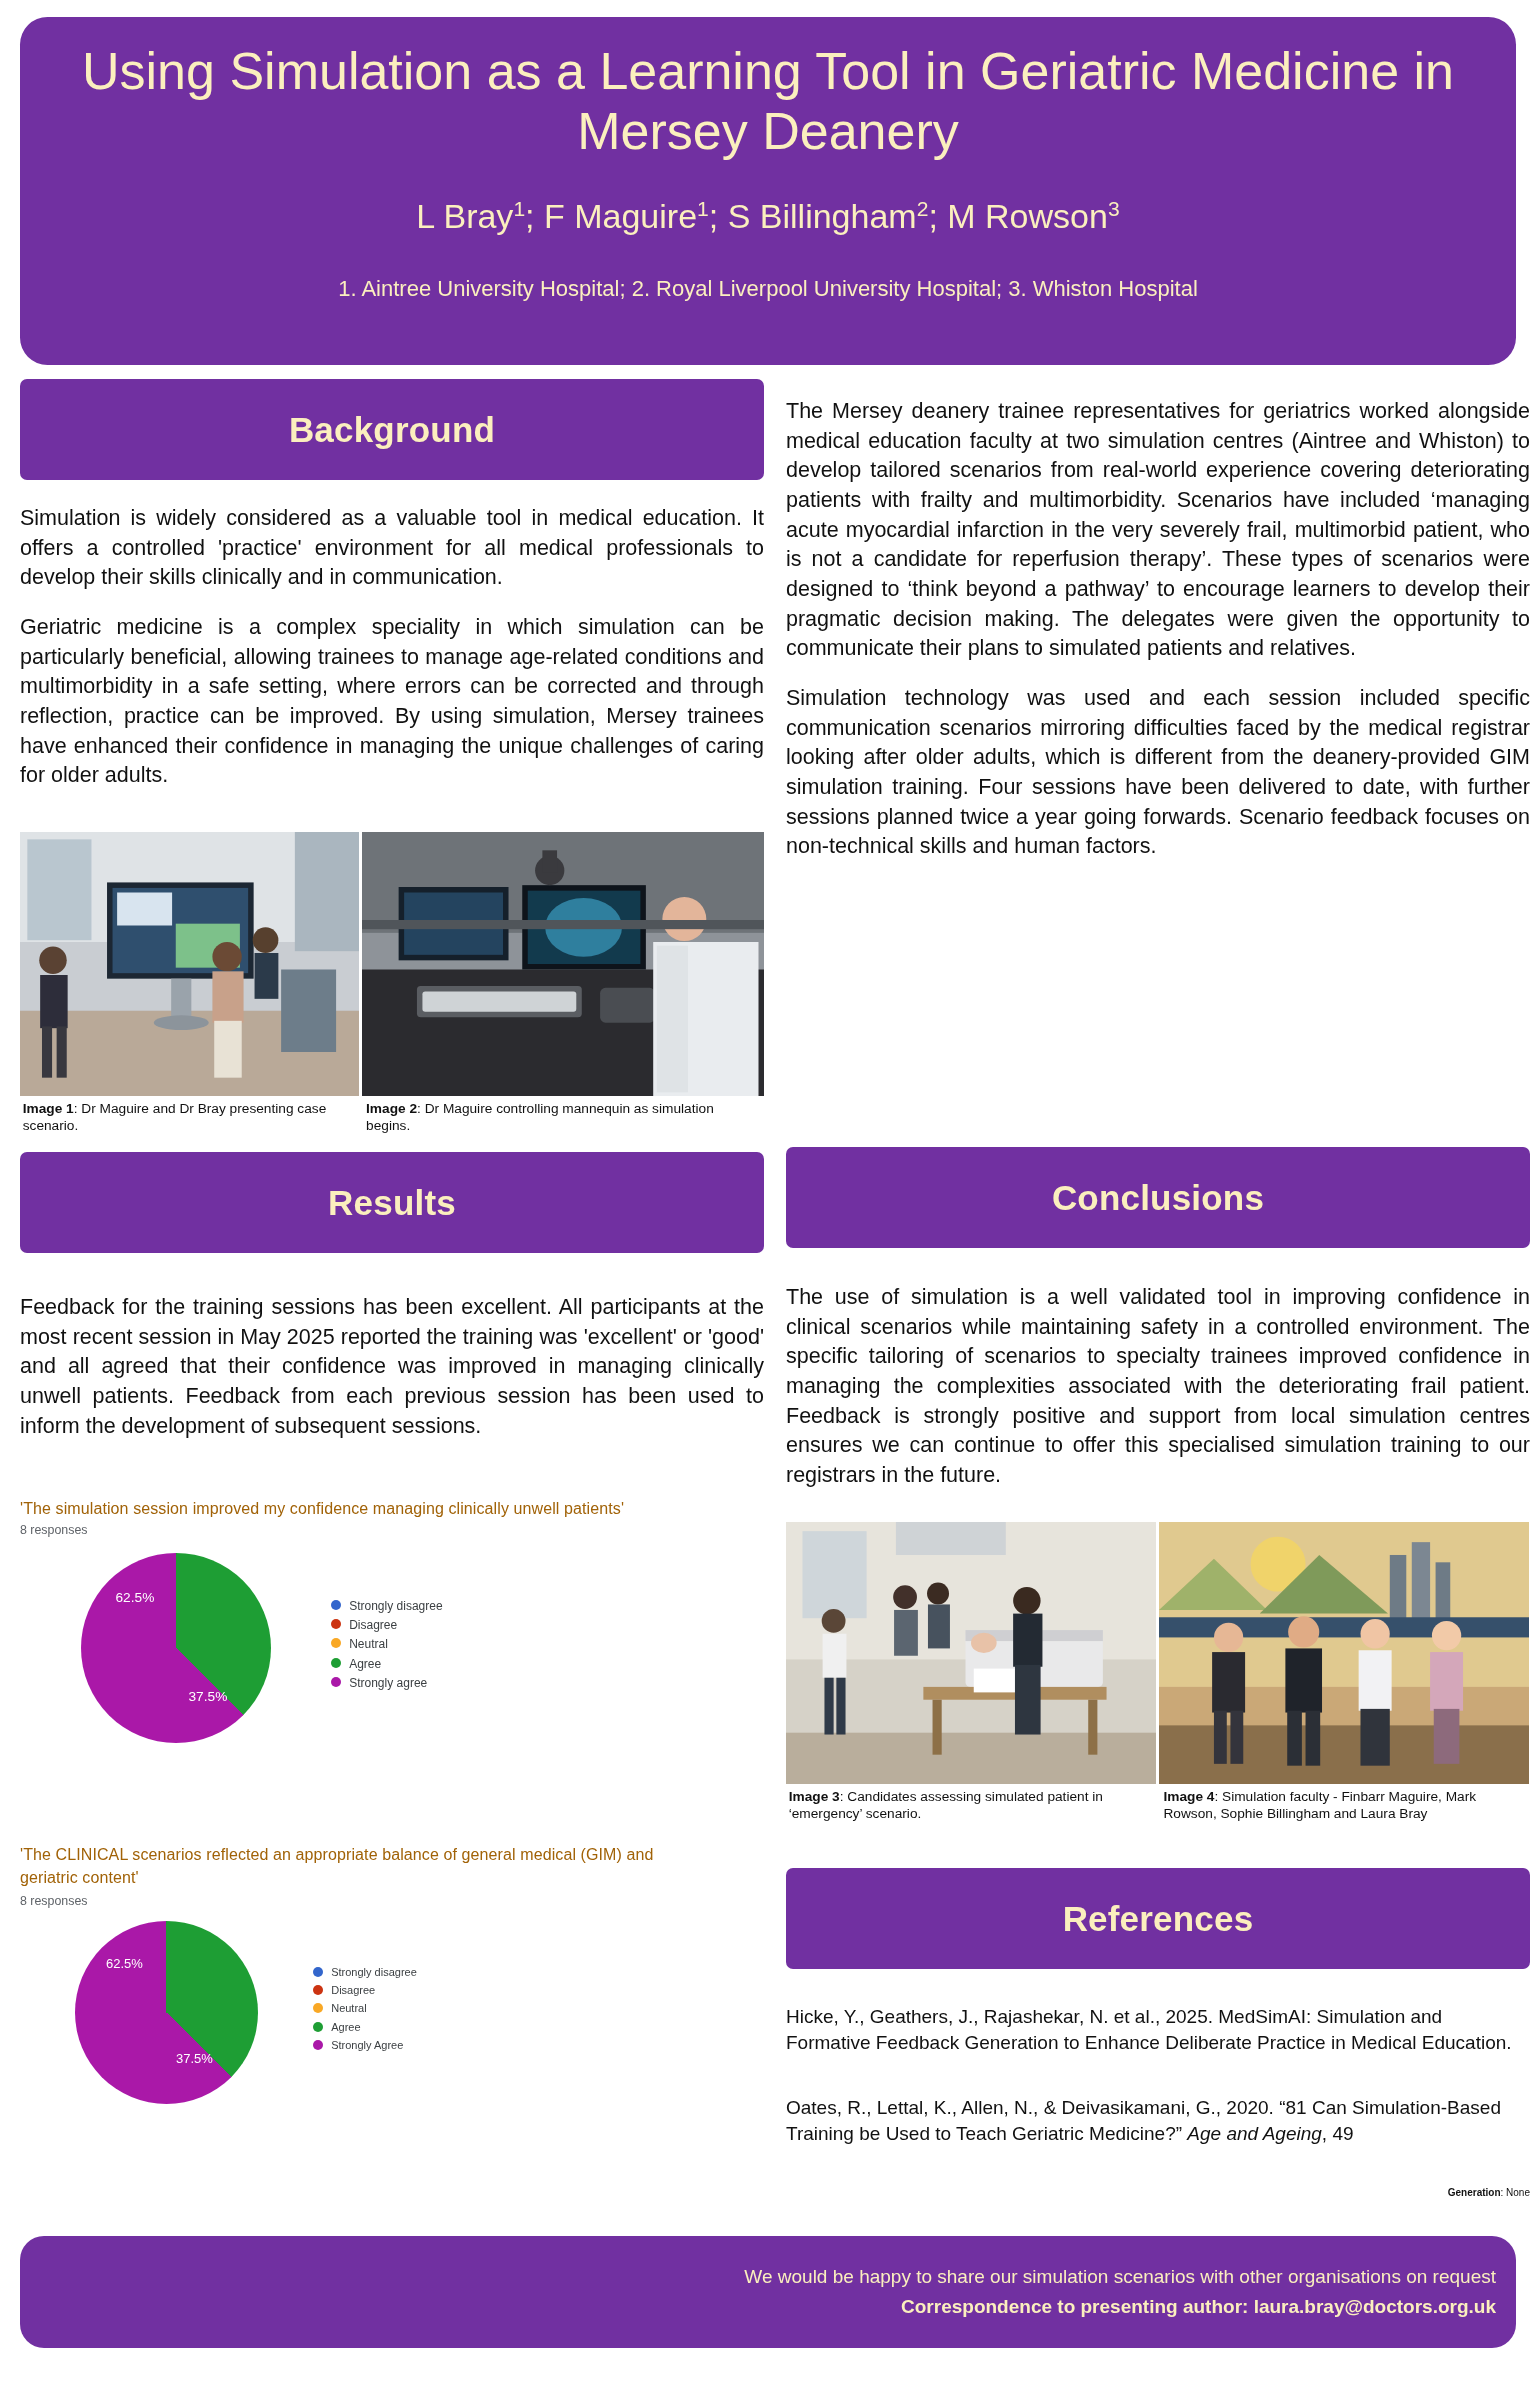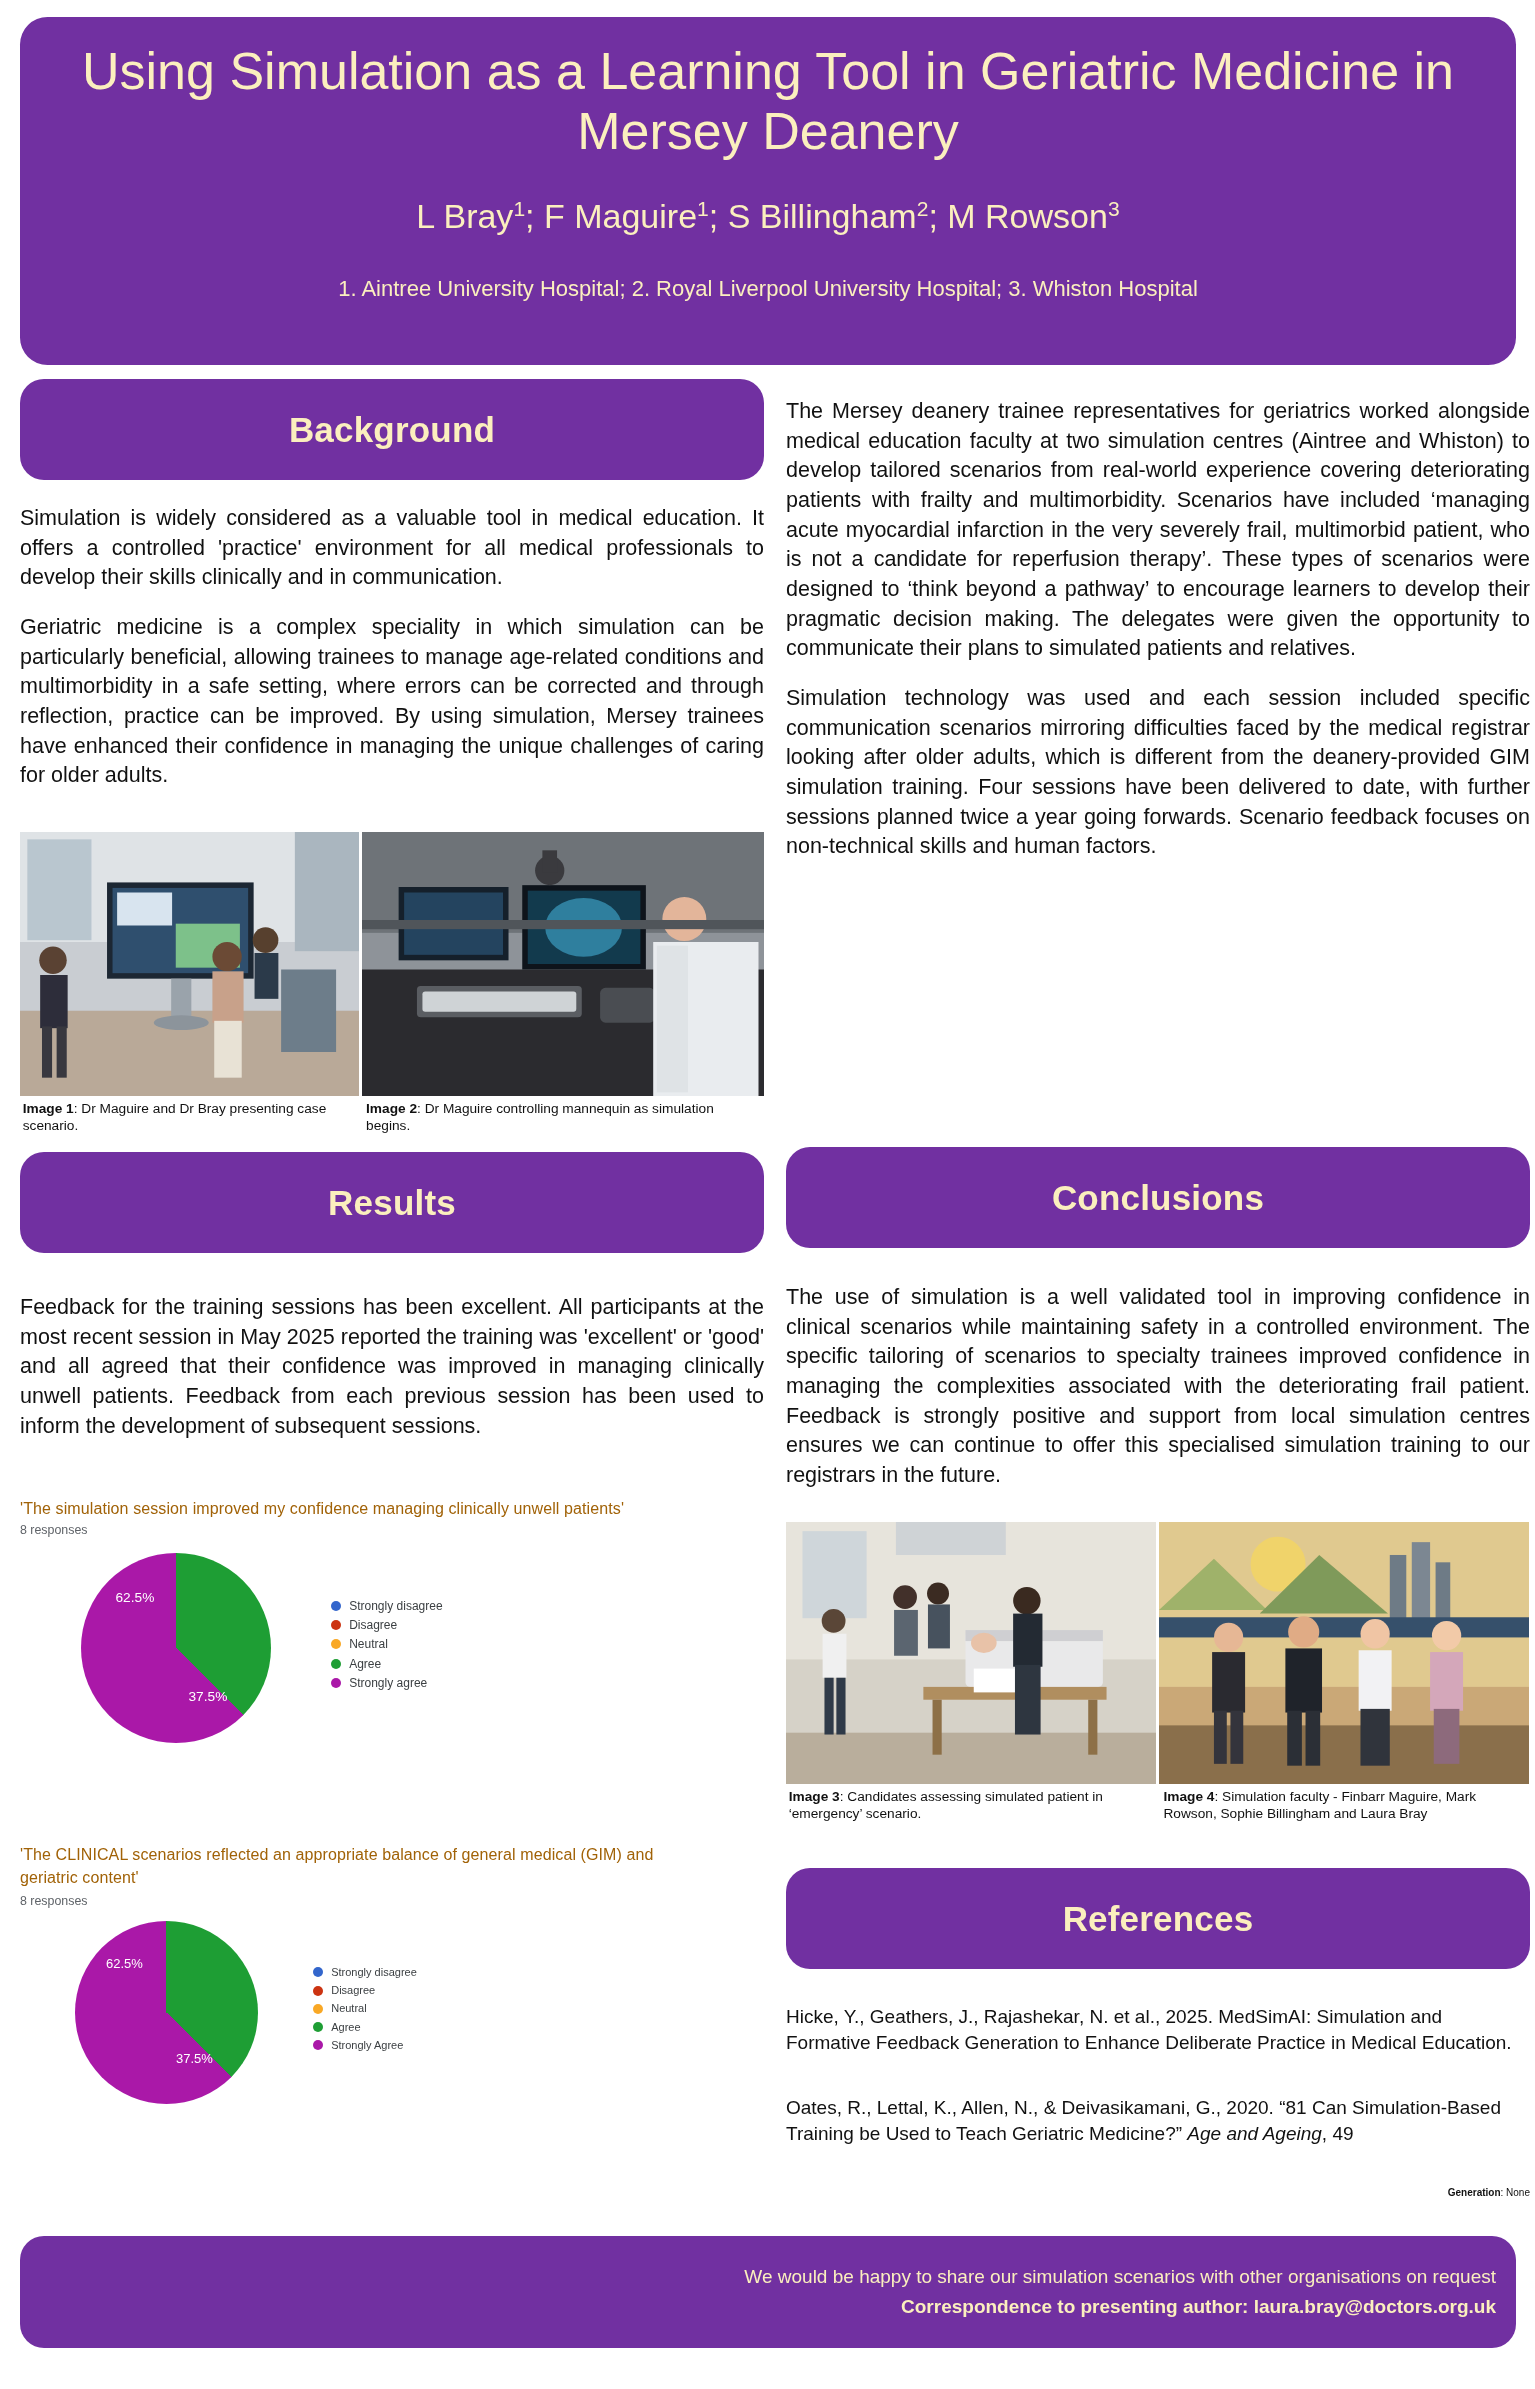--- a/index.html
+++ b/index.html
@@ -9,21 +9,21 @@
     background:#ffffff;
     font-family:"Liberation Sans", sans-serif;
     color:#000;
     position:relative;
     overflow:hidden;
   }
 
   
   .band {
     background:#7130A1;
-    border-radius:24px;
+    border-radius:7px;
     color:#FBEFBE;
     display:flex;
     align-items:center;
     justify-content:center;
     text-align:center;
   }
   .sec-head {
     height:101px;
     font-size:35px;
     font-weight:bold;
@@ -76,21 +76,21 @@
   .pie {
     border-radius:50%;
     position:relative;
     flex:0 0 auto;
   }
   .pie .lab {
     position:absolute; color:#fff; font-size:13.7px;
     font-family:"Liberation Sans", sans-serif;
   }
   .legend { font-size:12px; color:#3c4043; line-height:1.0; }
-  .legend .item { display:flex; align-items:center; margin-bottom:7.3px; }
+  .legend .item { display:flex; align-items:flex-start; margin-bottom:7.3px; }
   .legend .dot {
     width:10px; height:10px; border-radius:50%;
     margin-right:8.2px; flex:0 0 auto;
   }
 
   
   .ref-text { font-size:19px; line-height:1.35; color:#111; }
   .ref-text p { margin:0 0 40px 0; }
   .ref-text i { font-style:italic; }
 

